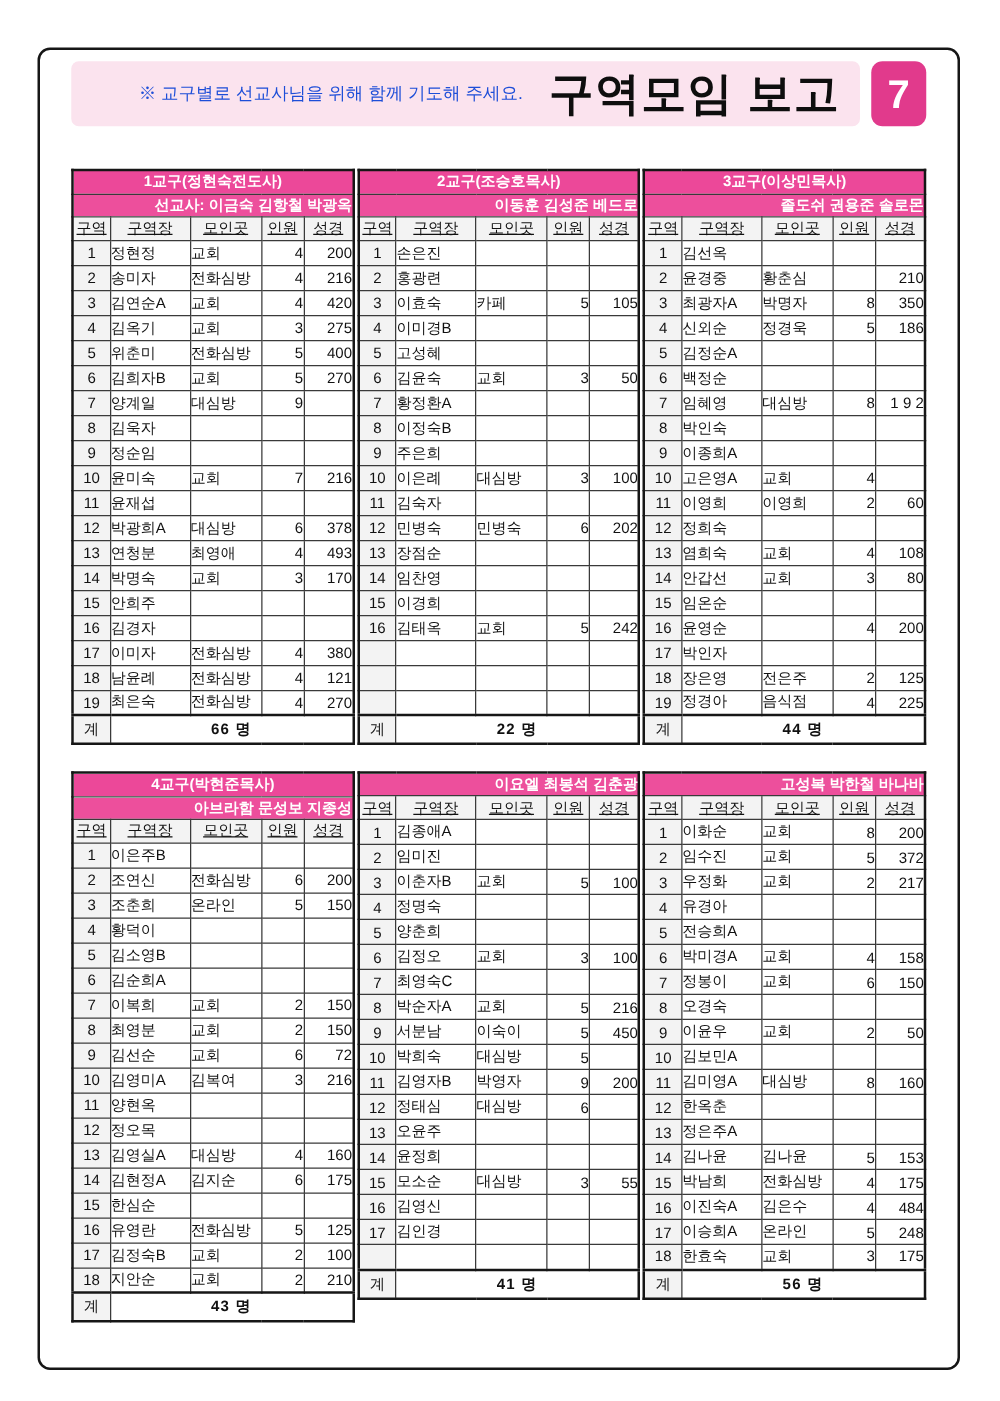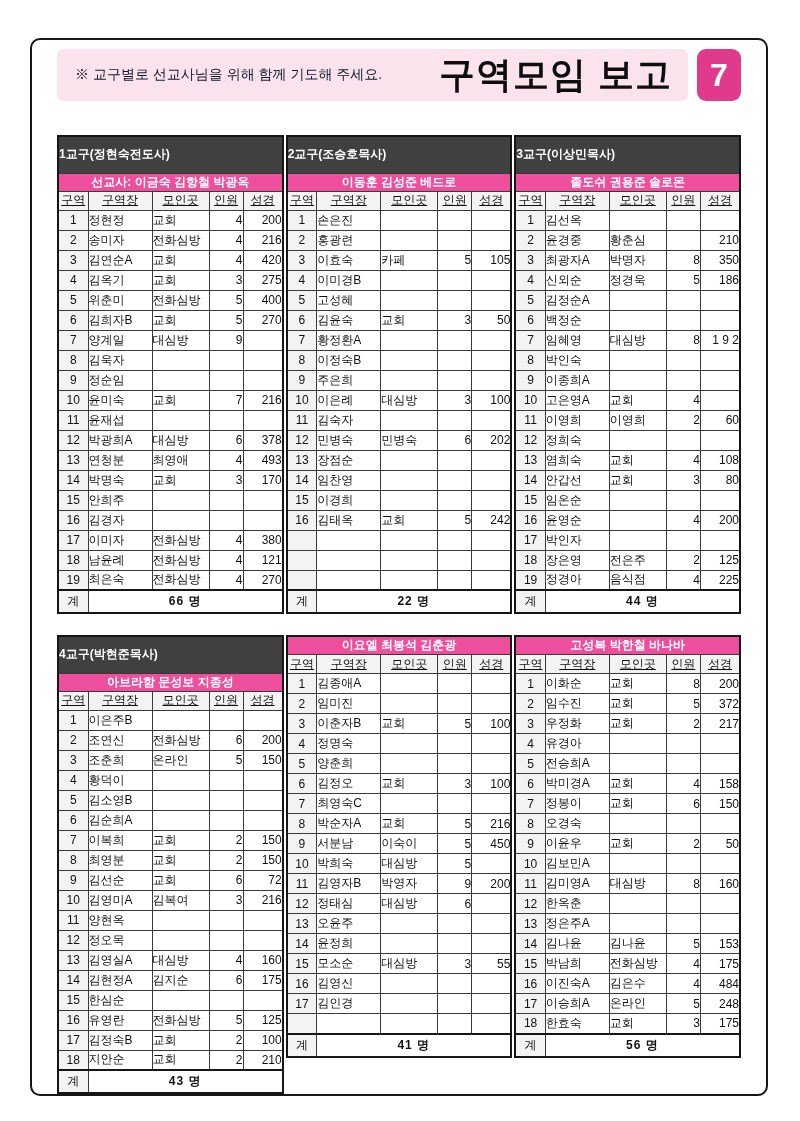--- a/index.html
+++ b/index.html
@@ -10,45 +10,45 @@
   .page {
     position:absolute; left:30px; top:38px; width:738px; height:1058px;
     border:2px solid #161616; border-radius:10px; box-sizing:border-box;
     padding:9px 25px 0 25px; background:#fff;
   }
   .header-row { display:flex; align-items:stretch; height:52px; }
   .note-box {
     flex:1; display:flex; align-items:center; justify-content:space-between;
     background:#fbe3ee; border-radius:6px; padding:0 16px 0 18px;
   }
-  .note { font-size:14px; color:#0f172a; }
+  .note { font-size:14px; color:#1d4ed8;margin-left:36px; }
   .page-title { font-size:36px; font-weight:bold; color:#0e0e0e; letter-spacing:1px; }
   .badge {
     width:44px; margin-left:9px; background:#e13a8c; color:#fff;
     border-radius:9px; display:flex; align-items:center; justify-content:center;
     font-size:32px; font-weight:bold;
   }
   .tables {
     margin-top:34px; display:grid; grid-template-columns:repeat(3, 1fr);
     column-gap:2px; row-gap:21px; align-items:start;
   }
   table.rpt {
     width:100%; border-collapse:collapse; table-layout:fixed;
     border:2px solid #161616; background:#fff;
   }
   table.rpt td, table.rpt th {
     border:1px solid #3a3a3a; font-size:12px; padding:0;
     overflow:hidden; white-space:nowrap; box-sizing:border-box;
   }
   .t-title {
-    background:#404040; color:#fff; text-align:left;
-    font-weight:bold; font-size:14px; height:37px;
+    background:#ec4899; color:#fff; text-align:center;
+    font-weight:bold; font-size:14px; height:19px;
   }
   .t-sub {
-    background:#ed4f9c; color:#fff; text-align:center;
+    background:#ed4f9c; color:#fff; text-align:right;
     font-weight:bold; font-size:14px; height:15px;
   }
   .t-cols th { background:#f3f3f3; font-weight:normal; font-size:12px; height:19px; text-align:center;text-decoration:underline; }
   tr.data { height:20px; }
   .c-num  { background:#f3f3f3; text-align:center; }
   .c-name, .c-place { text-align:justify; text-align-last:justify; padding:0 5px; }
   .c-count { text-align:right; padding-right:9px; }
   .c-bible { text-align:right; padding-right:5px; }
   tr.total { height:23px; }
   tr.total td { border-top:2px solid #161616; }

